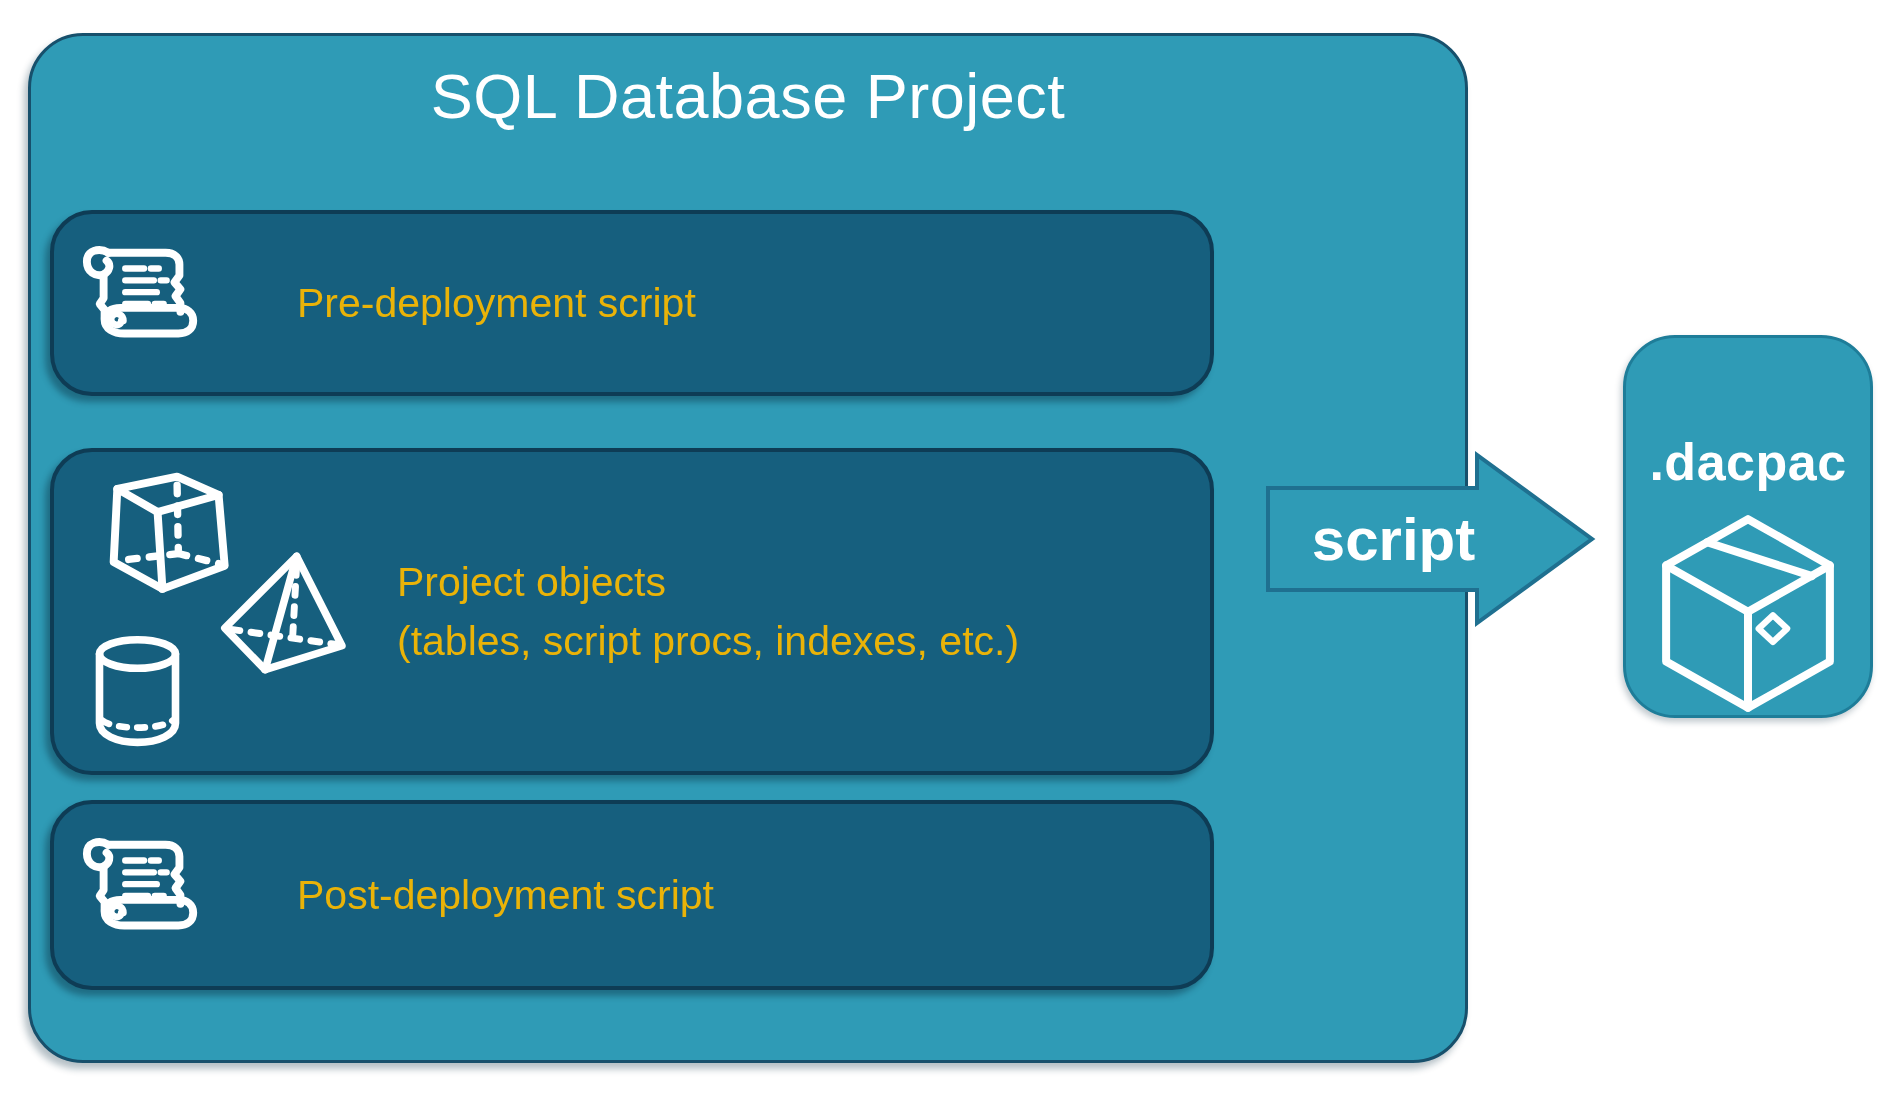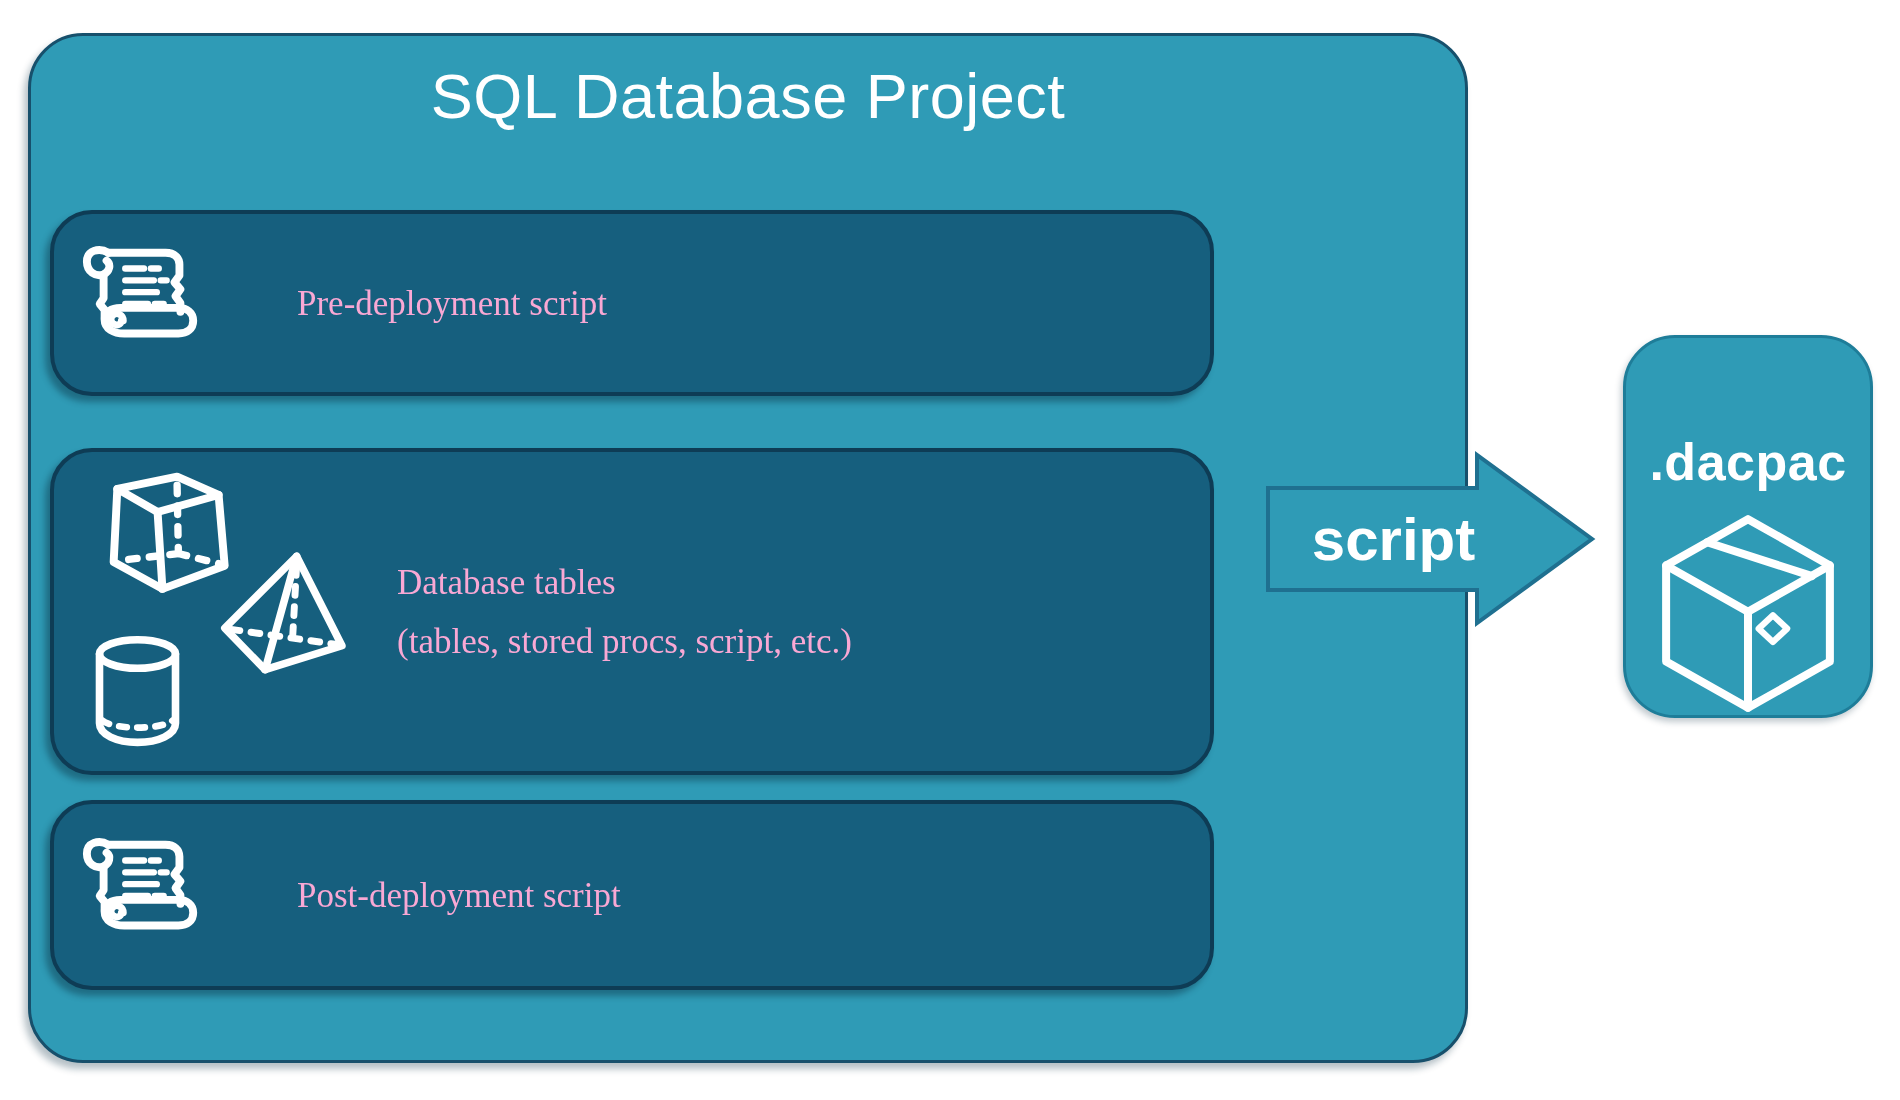--- a/index.html
+++ b/index.html
@@ -48,26 +48,25 @@
     box-shadow: -5px 6px 6px rgba(8, 40, 58, 0.40);
   }
   .panel-pre     { top: 174px; height: 186px; }
   .panel-objects { top: 412px; height: 327px; }
   .panel-post    { top: 764px; height: 190px; text-align: center; }
 
   .panel-label {
     position: absolute;
     left: 243px; top: 50%;
     transform: translateY(-50%);
-    color: #f9a8d4;
-    font-size: 35px;
+    color: #eab308;
+    font-size: 41px;
     line-height: 59px;
     font-weight: 400;
     white-space: nowrap;
-    font-family: Liberation Serif, serif;
   }
   .panel-objects .panel-label { left: 343px; }
 
   .icon { position: absolute; }
   .scroll-icon-box   { left: 25px;  top: 50%; transform: translateY(-50%); }
   .cube-icon-box     { left: 56px;  top: 20px;  }
   .pyramid-icon-box  { left: 160px; top: 98px;  }
   .cylinder-icon-box { left: 36px;  top: 180px; }
 
   
@@ -160,22 +159,22 @@
         </svg>
       </span>
       <span class="icon cylinder-icon-box">
         <svg width="95" height="120" viewBox="0 0 100 120" fill="none" stroke="#ffffff" stroke-linecap="round" stroke-linejoin="round">
           <ellipse cx="50" cy="20" rx="40" ry="15" stroke-width="8"></ellipse>
           <path stroke-width="8" d="M10 20 L10 93 C10 105 28 113 50 113 C72 113 90 105 90 93 L90 20"></path>
           <path stroke-width="7" stroke-dasharray="8 11" d="M13 90 C25 100 75 100 87 90"></path>
         </svg>
       </span>
       <div class="panel-label">
-        <div>Database tables</div>
-        <div>(tables, stored procs, script, etc.)</div>
+        <div>Project objects</div>
+        <div>(tables, script procs, indexes, etc.)</div>
       </div>
     </div>
 
     <div class="panel panel-post">
       <span class="icon scroll-icon-box">
         <svg width="128" height="122" viewBox="0 0 130 122" fill="none" stroke="#ffffff" stroke-linecap="round" stroke-linejoin="round">
           <path stroke-width="8" d="M30 10 C 20 4 8 8 8 19 C 8 29 17 35 25 32 C 31 29 33 22 28 18"></path>
           <path stroke-width="8" d="M30 10 L88 10 C 97 10 102 15 102 22 L102 33 L97 40 L103 47 L98 54 L103 61 L103 70"></path>
           <path stroke-width="8" d="M25 32 L25 56 L21 62 L26 68 L26 76"></path>
           <path stroke-width="8" d="M42 66 L101 66 C 110 66 116 71 116 79 C 116 87 110 92 101 92 L46 92 C 35 92 26 87 26 78 C 26 70 33 66 42 66 Z"></path>

